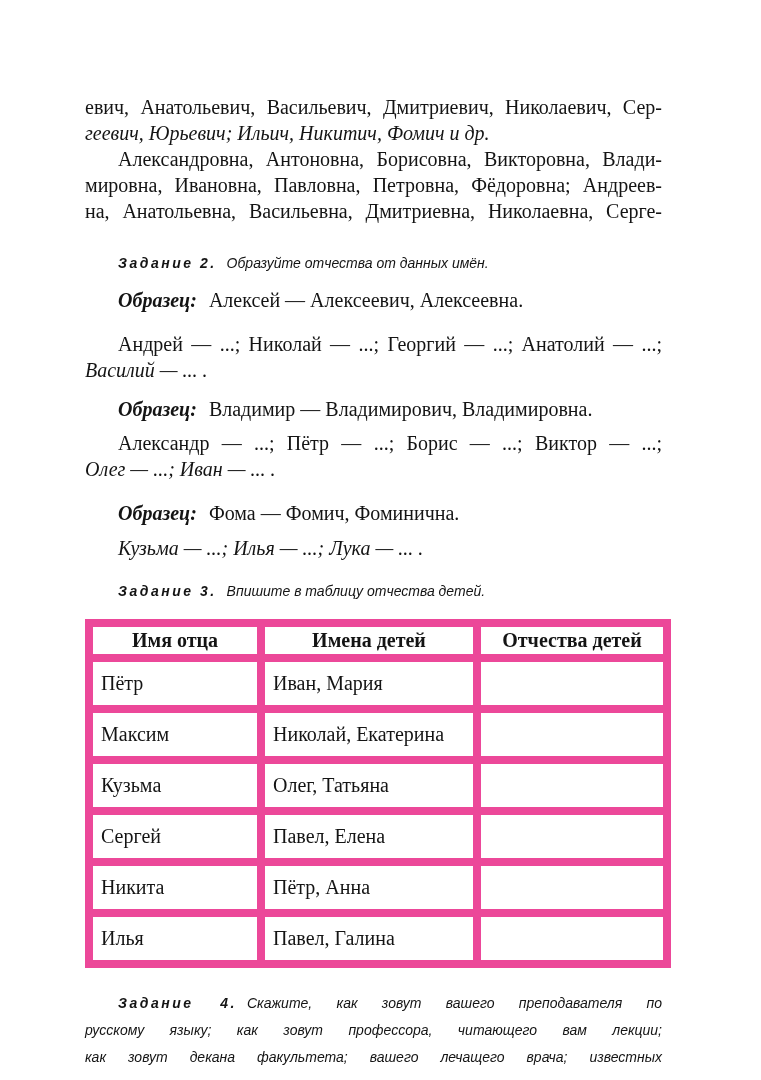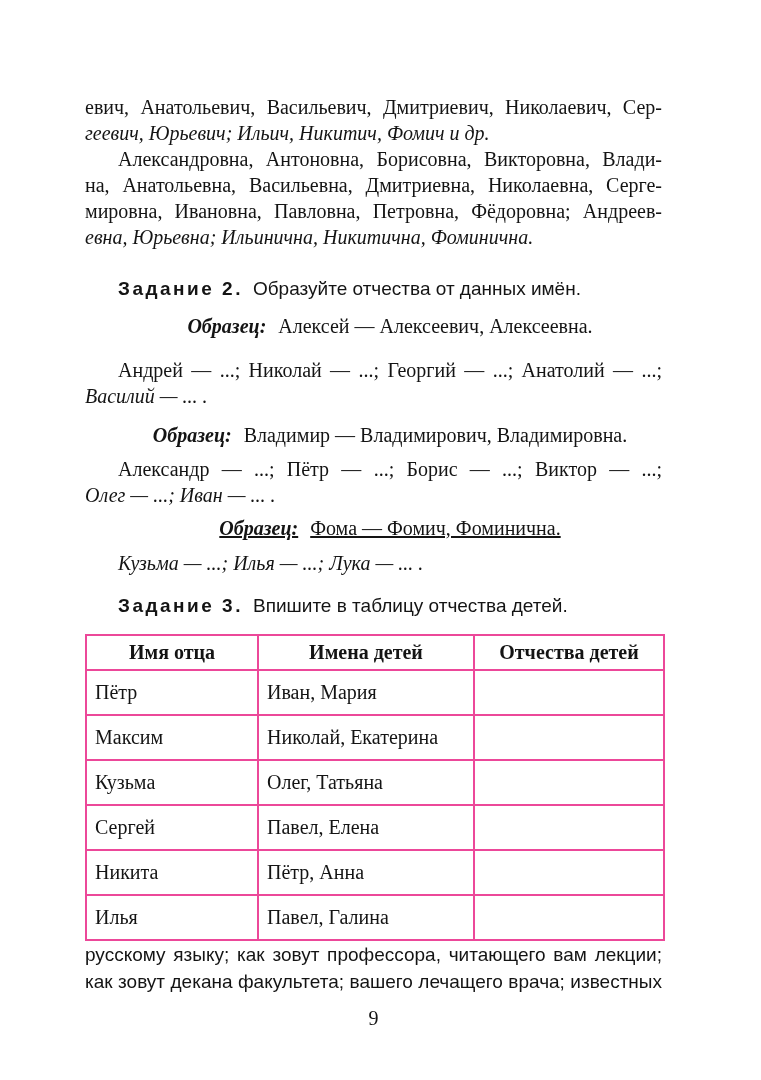--- a/index.html
+++ b/index.html
@@ -15,26 +15,26 @@
   .content {
     position: absolute;
     left: 85px;
     top: 94px;
     width: 577px;
   }
   .serif {
     font-family: "Liberation Serif", "DejaVu Serif", serif;
     font-size: 20px;
     line-height: 26px;
-    text-align: center;
   }
   .sans {
     font-family: "Liberation Sans", "DejaVu Sans", sans-serif;
-    font-size: 19px;
+    font-size: 14px;
     line-height: 26px;
+    font-style: italic;
   }
   .line { width: 100%; }
   
   .just { text-align: justify; text-align-last: justify; }
   .lastline { text-align: left; text-align-last: left; font-style: italic; }
   .indent { padding-left: 33px; }
   .task-label {
     font-family: "Liberation Sans", "DejaVu Sans", sans-serif;
     font-weight: bold;
     letter-spacing: 2.5px;
@@ -44,33 +44,33 @@
   .sample-label {
     font-weight: bold;
     font-style: italic;
     margin-right: 12px;
   }
   .mt-task { margin-top: 26px; }
   .mt-sample1 { margin-top: 11px; }
   .mt-ex1 { margin-top: 18px; }
   .mt-sample2 { margin-top: 13px; }
   .mt-ex2 { margin-top: 8px; }
-  .mt-sample3 { margin-top: 7px; text-decoration: underline; }
+  .mt-sample3 { margin-top: 18px; }
   .mt-ex3 { margin-top: 9px; }
   .mt-task3 { margin-top: 17px; }
   .task4-line { line-height: 27px; }
   .mt-task4 { margin-top: 22px; }
   table.patro {
     border-collapse: collapse;
     margin-top: 15px;
     width: 578px;
     table-layout: fixed;
   }
   table.patro th, table.patro td {
-    border: 2px solid #ec4899;
+    border: 8px solid #ec4899;
     font-family: "Liberation Serif", "DejaVu Serif", serif;
     font-size: 20px;
   }
   table.patro th {
     font-weight: bold;
     text-align: center;
     height: 35px;
     padding: 2px 4px;
   }
   table.patro td {
@@ -95,23 +95,22 @@
 <div class="page">
   <div class="content">
 
     <div>
       <div class="line serif just">евич, Анатольевич, Васильевич, Дмитриевич, Николаевич, Сер-</div>
       <div class="line serif lastline">геевич, Юрьевич; Ильич, Никитич, Фомич и др.</div>
     </div>
 
     <div>
       <div class="line serif just indent">Александровна, Антоновна, Борисовна, Викторовна, Влади-</div>
+      <div class="line serif just">мировна, Ивановна, Павловна, Петровна, Фёдоровна; Андреев-</div>
       <div class="line serif just">на, Анатольевна, Васильевна, Дмитриевна, Николаевна, Серге-</div>
-      <div class="line serif just">мировна, Ивановна, Павловна, Петровна, Фёдоровна; Андреев-</div>
-      <div class="line serif lastline">евна, Юрьевна; Ильинична, Никитична, Фоминична.</div>
     </div>
 
     <div class="line sans indent mt-task">
       <span class="task-label">Задание 2.</span><span>Образуйте отчества от данных имён.</span>
     </div>
 
     <div class="line serif indent mt-sample1">
       <span class="sample-label">Образец:</span><span>Алексей — Алексеевич, Алексеевна.</span>
     </div>
     <div class="mt-ex1">
@@ -179,20 +178,23 @@
         </tr>
         <tr>
           <td>Илья</td>
           <td>Павел, Галина</td>
           <td></td>
         </tr>
       </tbody>
     </table>
 
     <div>
+      <div class="line sans task4-line just indent mt-task4">
+        <span class="task-label">Задание 4.</span><span>Скажите, как зовут вашего преподавателя по</span>
+      </div>
       <div class="line sans task4-line just">русскому языку; как зовут профессора, читающего вам лекции;</div>
       <div class="line sans task4-line just">как зовут декана факультета; вашего лечащего врача; известных</div>
     </div>
 
     <div class="page-number">9</div>
 
   </div>
 </div>
 
 </body></html>

